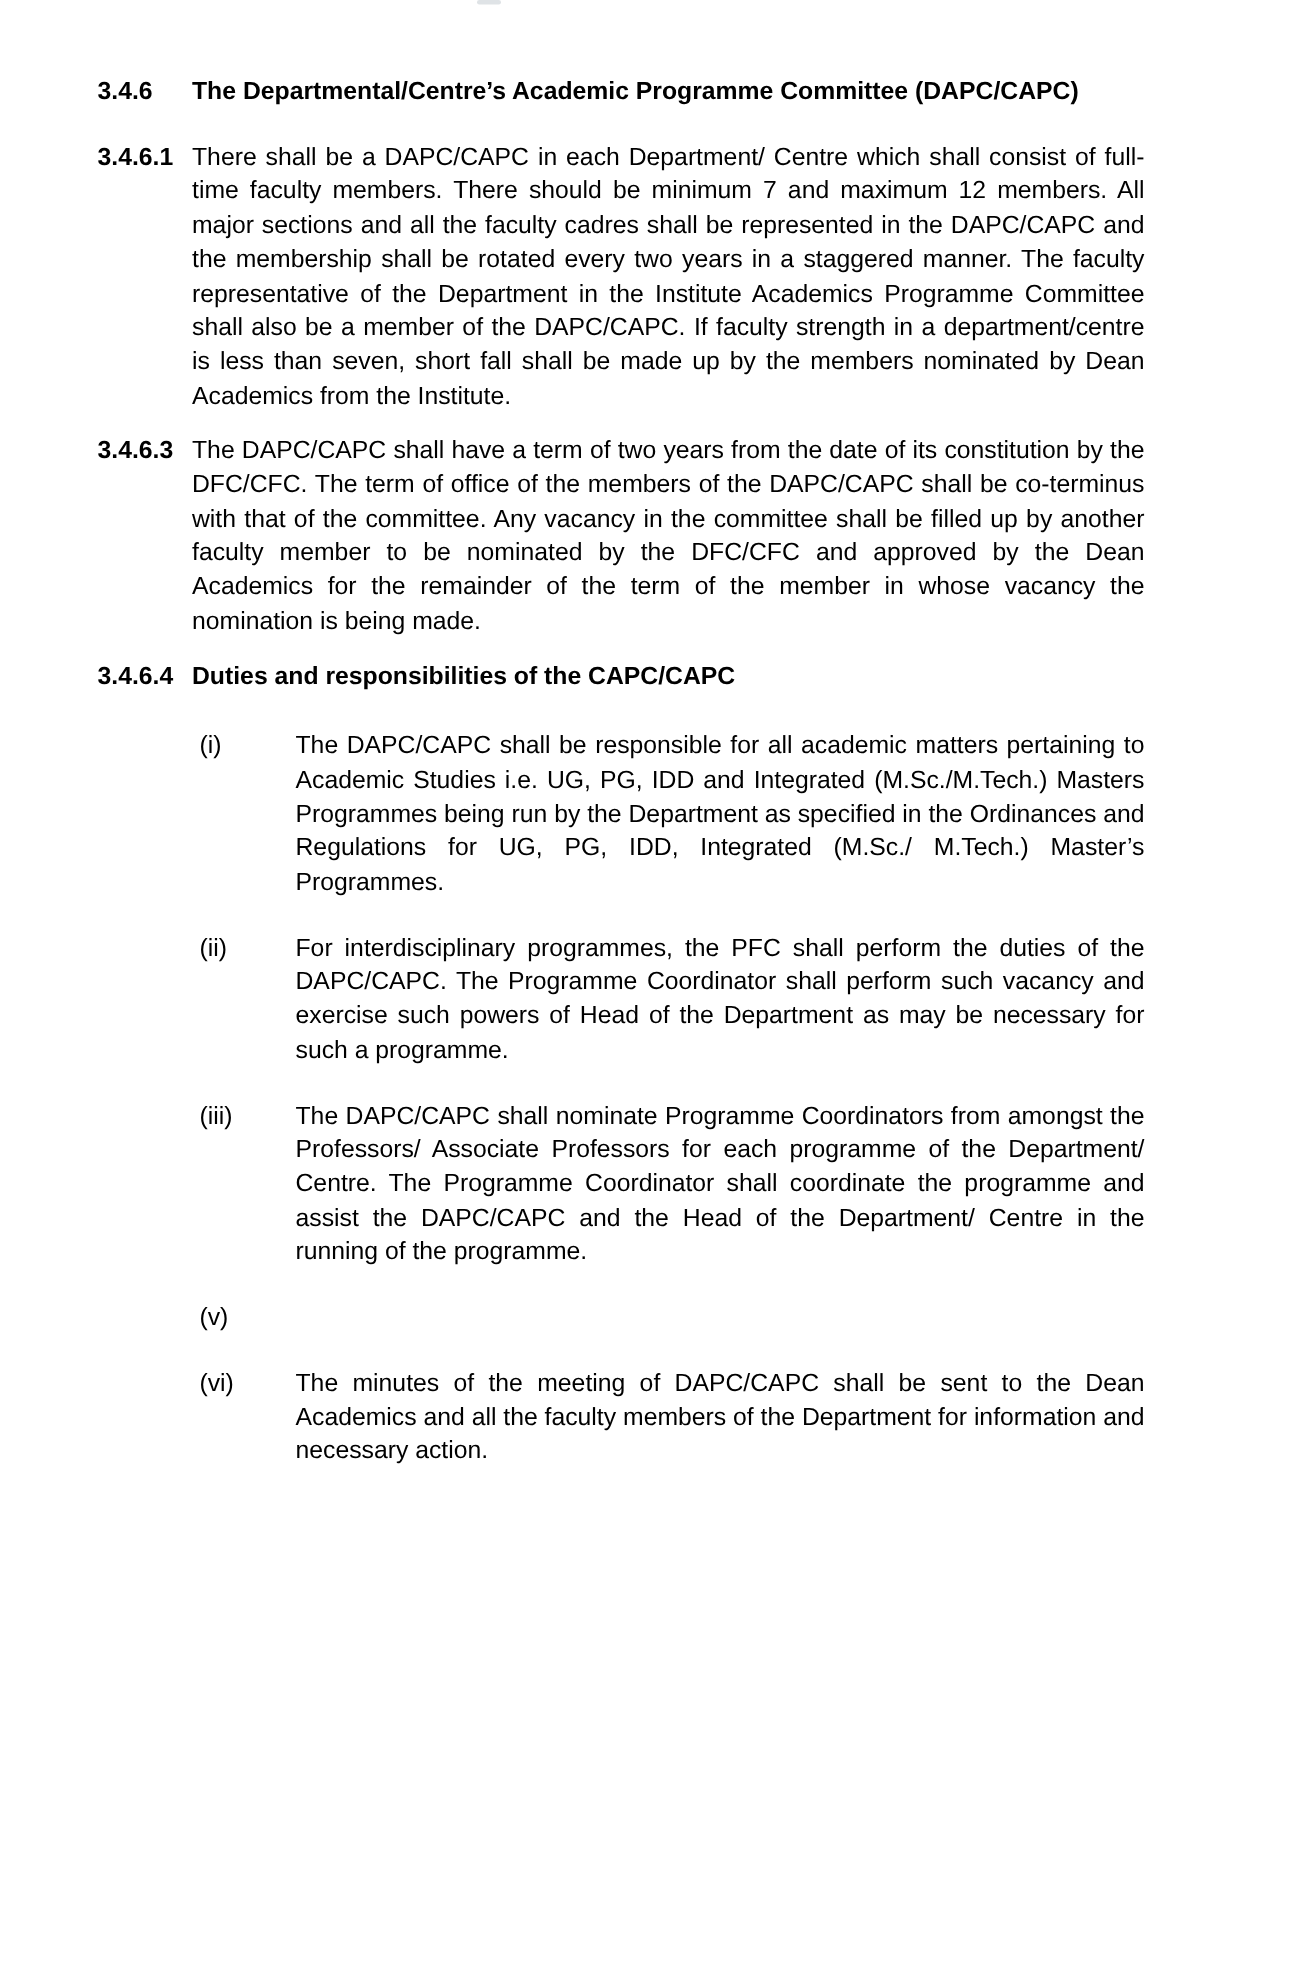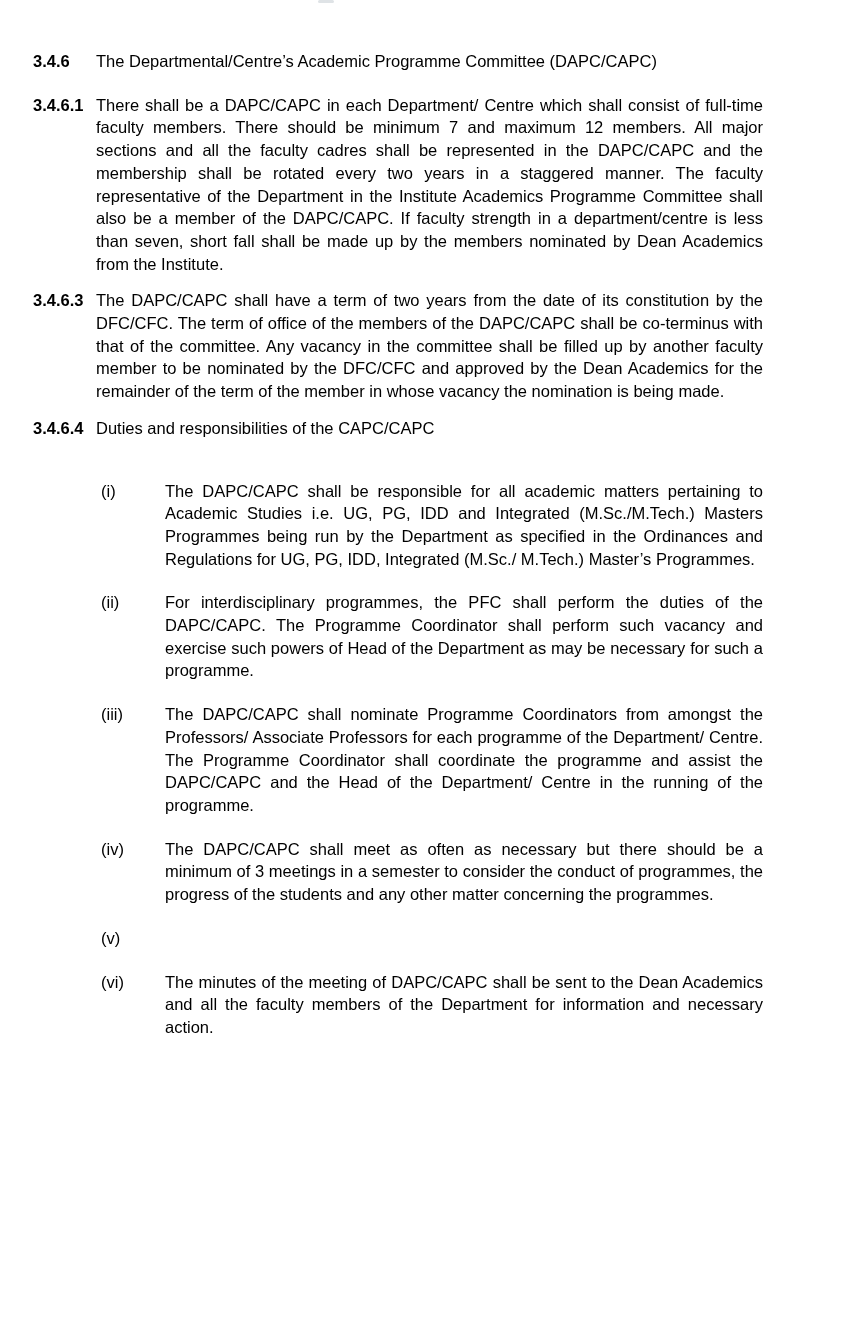--- a/index.html
+++ b/index.html
@@ -12,21 +12,21 @@
     height: 1320px;
     font-family: "Liberation Sans", "DejaVu Sans", sans-serif;
     color: #000000;
     -webkit-font-smoothing: antialiased;
   }
   .page {
     position: relative;
     width: 863px;
     height: 1320px;
     box-sizing: border-box;
-    padding: 50px 100px 0 33px;
+    padding: 50px 100px 0 65px;
     overflow: hidden;
     background: #ffffff;
   }
   .scan-artifact {
     position: absolute;
     left: 318px;
     top: 0px;
     width: 16px;
     height: 3px;
     background: #dfe3e6;
@@ -42,27 +42,27 @@
   .row .num {
     flex: 0 0 63px;
     width: 63px;
     font-weight: bold;
   }
   .row .body {
     flex: 1 1 auto;
     text-align: justify;
   }
   .row.heading .body {
-    font-weight: normal;
+    font-weight: bold;
   }
   .row.section-heading {
     margin-bottom: 21px;
   }
   .row.subsection-heading {
-    margin-bottom: 40px;
+    margin-bottom: 24px;
     align-items: flex-end;
   }
   .list {
     margin: 0;
   }
   .list-item {
     display: flex;
     align-items: flex-start;
     font-size: 16.5px;
     line-height: 22.7px;
@@ -115,24 +115,20 @@
     <div class="list-item">
       <div class="label">(ii)</div>
       <div class="body">For interdisciplinary programmes, the PFC shall perform the duties of the DAPC/CAPC. The Programme Coordinator shall perform such vacancy and exercise such powers of Head of the Department as may be necessary for such a programme.</div>
     </div>
 
     <div class="list-item">
       <div class="label">(iii)</div>
       <div class="body">The DAPC/CAPC shall nominate Programme Coordinators from amongst the Professors/ Associate Professors for each programme of the Department/ Centre. The Programme Coordinator shall coordinate the programme and assist the DAPC/CAPC and the Head of the Department/ Centre in the running of the programme.</div>
     </div>
 
-    <div class="list-item">
-      <div class="label">(iv)</div>
-      <div class="body">The DAPC/CAPC shall meet as often as necessary but there should be a minimum of 3 meetings in a semester to consider the conduct of programmes, the progress of the students and any other matter concerning the programmes.</div>
-    </div>
 
     <div class="list-item">
       <div class="label">(v)</div>
     </div>
 
     <div class="list-item">
       <div class="label">(vi)</div>
       <div class="body">The minutes of the meeting of DAPC/CAPC shall be sent to the Dean Academics and all the faculty members of the Department for information and necessary action.</div>
     </div>
 

